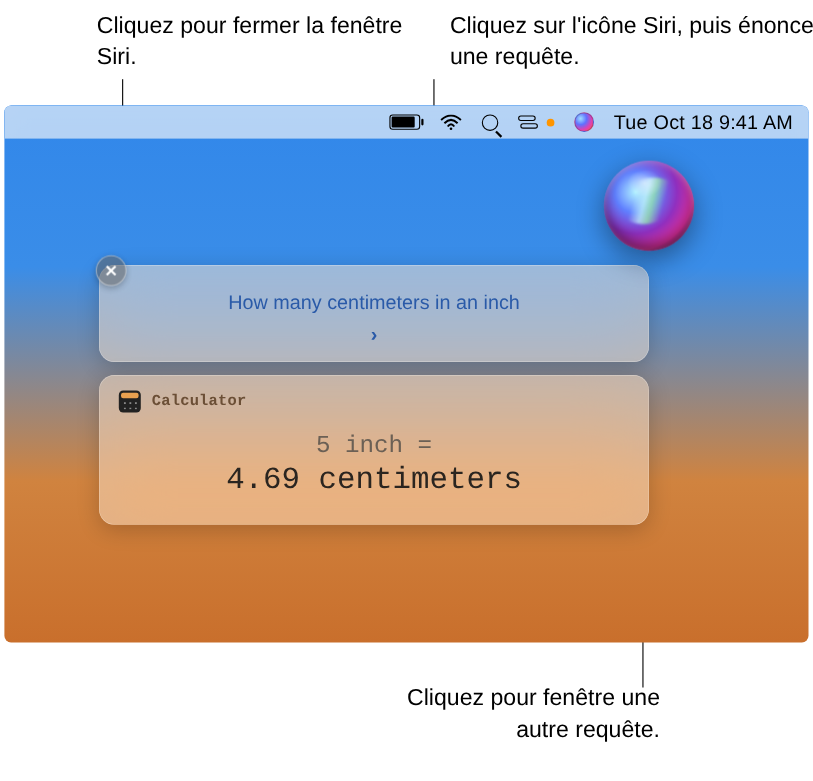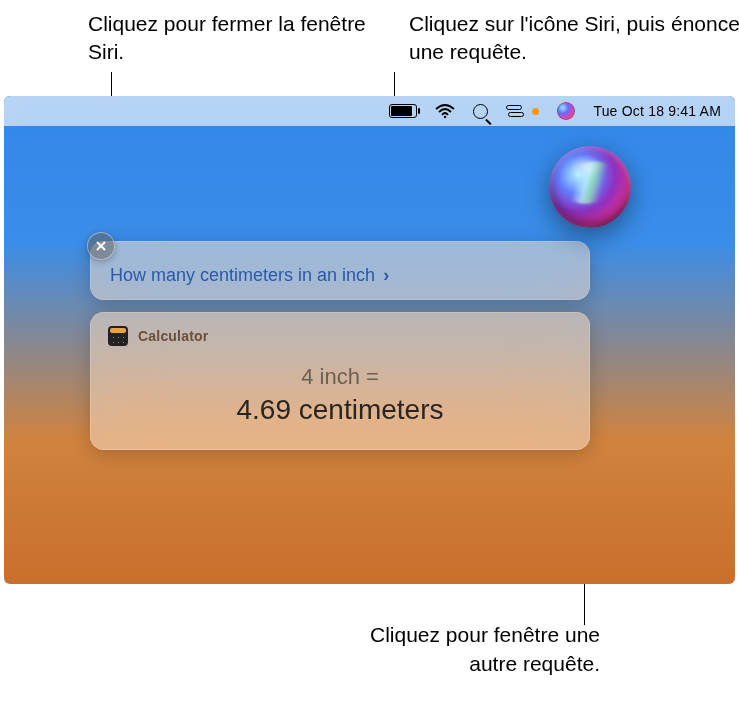--- a/index.html
+++ b/index.html
@@ -40,21 +40,21 @@
     }
     .menubar {
       height: 30px;
       background: rgba(250,250,250,0.65);
       backdrop-filter: blur(10px);
       display: flex;
       align-items: center;
       justify-content: flex-end;
       padding: 0 14px;
       gap: 18px;
-      font-size: 14px;
+      font-size: 18px;
       color: #000;
     }
     .mb-icon { display: inline-flex; align-items: center; justify-content: center; }
     .wifi-arc { width: 20px; height: 15px; }
     .battery-shell { width: 28px; height: 14px; border: 1.5px solid #000; border-radius: 3px; position: relative; }
     .battery-shell::after { content:""; position:absolute; right:-4px; top:3px; width:2px; height:6px; background:#000; border-radius:1px;}
     .battery-fill { position:absolute; left:1px; top:1px; bottom:1px; width: 80%; background:#000; border-radius:1px;}
     .spotlight-glass { width:15px; height:15px; border:1.6px solid #000; border-radius:50%; position:relative;}
     .spotlight-glass::after{content:"";position:absolute;right:-5px;bottom:-5px;width:7px;height:1.6px;background:#000;transform:rotate(45deg);}
     .control-center { width:18px; height:12px; position:relative;}
@@ -119,24 +119,24 @@
     .card {
       background: rgba(240,220,200,0.55);
       border-radius: 14px;
       margin-bottom: 12px;
       box-shadow: 0 4px 20px rgba(0,0,0,0.2), inset 0 0 0 0.5px rgba(255,255,255,0.35);
       backdrop-filter: blur(30px) saturate(140%);
     }
     .query-card {
       padding: 24px 20px 14px 20px;
     }
-    .query-row { display: flex; align-items: center; gap: 8px; }
+    .query-row { display: flex; align-items: center; gap: 8px; flex-direction: column; }
     .query-text { color: #2a5aa8; font-size: 18px; font-weight: 500; }
     .chevron { color: #2a5aa8; font-size: 18px; font-weight: 600; }
-    .result-card { padding: 14px 18px 24px 18px; }
+    .result-card { padding: 14px 18px 24px 18px; font-family: Liberation Mono, monospace; }
     .result-header { display: flex; align-items: center; gap: 10px; margin-bottom: 18px; }
     .calc-icon {
       width: 20px; height: 20px; background: #222; border-radius: 4px;
       position: relative;
     }
     .calc-icon::before{
       content:"";position:absolute;top:2px;left:2px;right:2px;height:5px;background:#e8a050;border-radius:2px;
     }
     .calc-icon::after{
       content:"";position:absolute;top:9px;left:3px;right:3px;bottom:3px;
@@ -203,21 +203,21 @@
         <span class="chevron">›</span>
       </div>
     </div>
 
     <div class="card result-card">
       <div class="result-header">
         <span class="calc-icon"></span>
         <span class="app-name">Calculator</span>
       </div>
       <div class="result-body">
-        <div class="equation-top">4 inch =</div>
+        <div class="equation-top">5 inch =</div>
         <div class="equation-bottom">4.69 centimeters</div>
       </div>
     </div>
   </div>
 
   <div class="siri-orb"></div>
 
 </div>
 
 </body></html>

